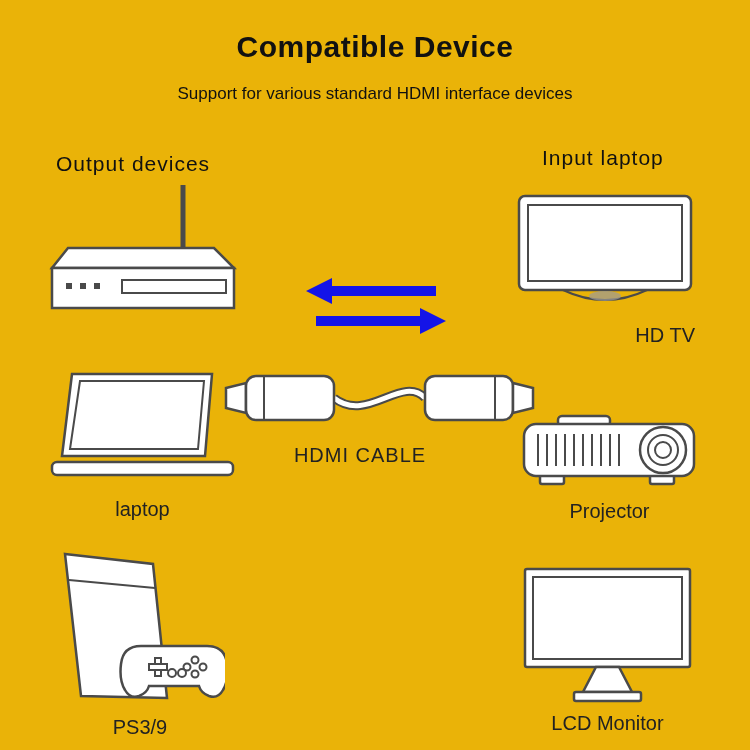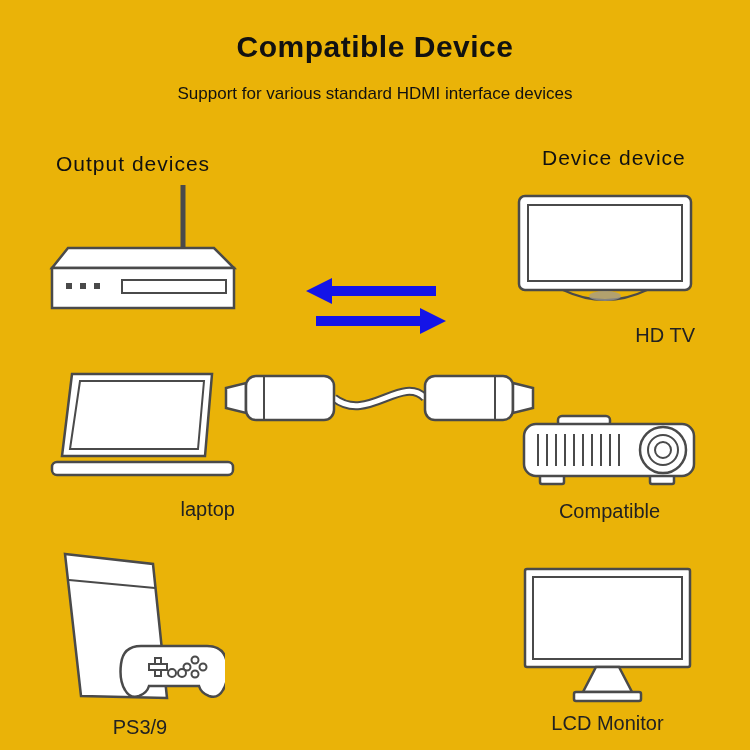--- a/index.html
+++ b/index.html
@@ -49,21 +49,21 @@
 </style>
 </head>
 <body>
 
 <div class="canvas">
 
   <div class="abs title">Compatible Device</div>
   <div class="abs subtitle">Support for various standard HDMI interface devices</div>
 
   <div class="abs col-label" style="left:56px;top:152px;">Output devices</div>
-  <div class="abs col-label" style="left:542px;top:146px;">Device device</div>
+  <div class="abs col-label" style="left:542px;top:146px;">Input laptop</div>
 
   <div class="abs" style="left:48px;top:182px;">
     <svg width="190" height="132" viewBox="0 0 190 132">
       <line class="ln-thin" style="stroke-width:5" x1="135" y1="3" x2="135" y2="66"></line>
       <polygon class="ln" points="20,66 166,66 186,86 4,86"></polygon>
       <rect class="ln" x="4" y="86" width="182" height="40"></rect>
       <rect class="ln-fill" x="18" y="101" width="6" height="6"></rect>
       <rect class="ln-fill" x="32" y="101" width="6" height="6"></rect>
       <rect class="ln-fill" x="46" y="101" width="6" height="6"></rect>
       <rect class="ln" style="stroke-width:2" x="74" y="98" width="104" height="13"></rect>
@@ -87,34 +87,35 @@
     </svg>
   </div>
 
   <div class="abs" style="left:50px;top:372px;">
     <svg width="185" height="122" viewBox="0 0 185 122">
       <polygon class="ln" points="22,2 162,2 155,84 12,84"></polygon>
       <polygon class="ln" style="stroke-width:2" points="30,9 154,9 148,77 20,77"></polygon>
       <rect class="ln" x="2" y="90" width="181" height="13" rx="5"></rect>
     </svg>
   </div>
-  <div class="abs dev-label" style="left:50px;top:498px;width:185px;text-align:right;">laptop</div>
+  <div class="abs dev-label" style="left:50px;top:498px;width:185px;">laptop</div>
 
   <div class="abs" style="left:222px;top:368px;">
     <svg width="315" height="60" viewBox="0 0 315 60">
       <path class="cable-outer" d="M112,30 C145,56 180,6 203,30"></path>
       <path class="cable-inner" d="M112,30 C145,56 180,6 203,30"></path>
       <polygon class="ln" points="4,20 24,15 24,45 4,40"></polygon>
       <rect class="ln" x="24" y="8" width="88" height="44" rx="10"></rect>
       <line class="ln-thin" x1="42" y1="9" x2="42" y2="51"></line>
       <rect class="ln" x="203" y="8" width="88" height="44" rx="10"></rect>
       <line class="ln-thin" x1="273" y1="9" x2="273" y2="51"></line>
       <polygon class="ln" points="291,15 311,20 311,40 291,45"></polygon>
     </svg>
   </div>
+  <div class="abs dev-label" style="left:260px;top:444px;width:200px;letter-spacing:1px;">HDMI CABLE</div>
 
   <div class="abs" style="left:522px;top:410px;">
     <svg width="175" height="84" viewBox="0 0 175 84">
       <rect class="ln" x="36" y="6" width="52" height="10" rx="4"></rect>
       <rect class="ln" x="18" y="64" width="24" height="10" rx="2"></rect>
       <rect class="ln" x="128" y="64" width="24" height="10" rx="2"></rect>
       <rect class="ln" x="2" y="14" width="170" height="52" rx="12"></rect>
       <line class="ln-thin" x1="16" y1="24" x2="16" y2="56"></line>
       <line class="ln-thin" x1="25" y1="24" x2="25" y2="56"></line>
       <line class="ln-thin" x1="34" y1="24" x2="34" y2="56"></line>
@@ -123,21 +124,21 @@
       <line class="ln-thin" x1="61" y1="24" x2="61" y2="56"></line>
       <line class="ln-thin" x1="70" y1="24" x2="70" y2="56"></line>
       <line class="ln-thin" x1="79" y1="24" x2="79" y2="56"></line>
       <line class="ln-thin" x1="88" y1="24" x2="88" y2="56"></line>
       <line class="ln-thin" x1="97" y1="24" x2="97" y2="56"></line>
       <circle class="ln" cx="141" cy="40" r="23"></circle>
       <circle class="ln" style="stroke-width:2" cx="141" cy="40" r="15"></circle>
       <circle class="ln" style="stroke-width:2" cx="141" cy="40" r="8"></circle>
     </svg>
   </div>
-  <div class="abs dev-label" style="left:522px;top:500px;width:175px;">Compatible</div>
+  <div class="abs dev-label" style="left:522px;top:500px;width:175px;">Projector</div>
 
   <div class="abs" style="left:55px;top:548px;">
     <svg width="170" height="162" viewBox="0 0 170 162">
       <polygon class="ln" points="10,6 98,16 112,150 26,148"></polygon>
       <line class="ln-thin" x1="14" y1="32" x2="100" y2="40"></line>
       <path class="ln" d="M86,98 h66 q18,0 20,18 q2,16 -4,26 q-5,9 -14,6 q-8,-3 -10,-10 h-50 q-2,7 -10,10 q-9,3 -14,-6 q-6,-10 -4,-26 q2,-18 20,-18 z"></path>
       <rect class="ln" style="stroke-width:2" x="100" y="110" width="6" height="18"></rect>
       <rect class="ln" style="stroke-width:2" x="94" y="116" width="18" height="6"></rect>
       <circle class="ln" style="stroke-width:2" cx="140" cy="112" r="3.5"></circle>
       <circle class="ln" style="stroke-width:2" cx="132" cy="119" r="3.5"></circle>

